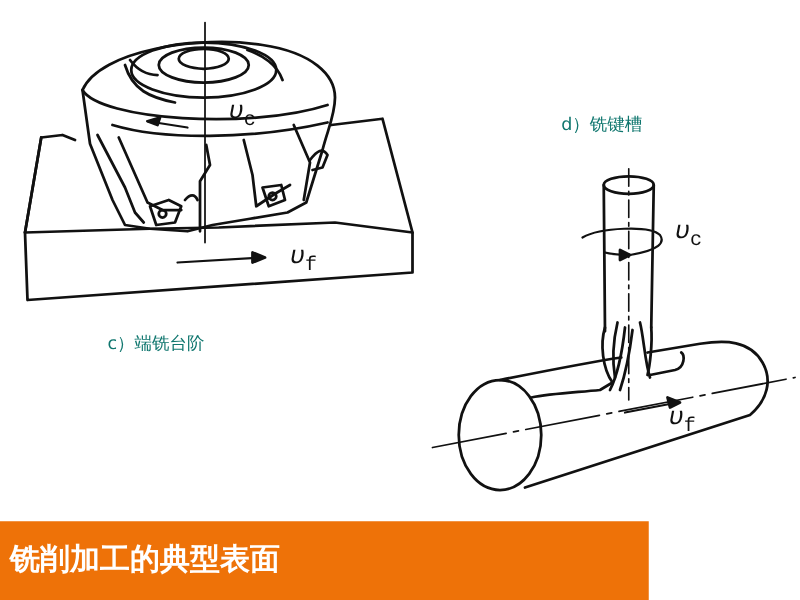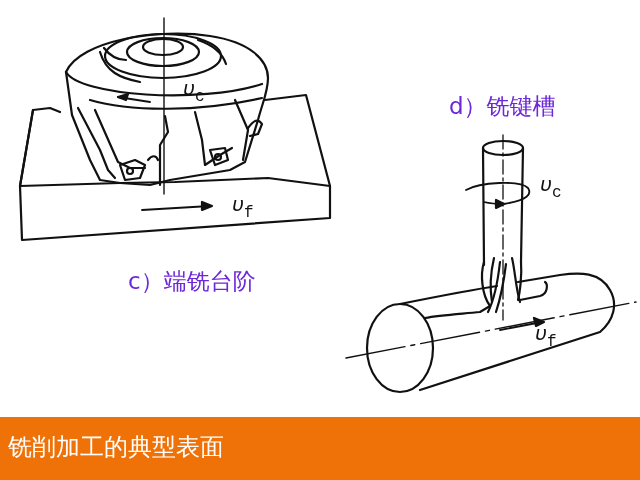--- a/index.html
+++ b/index.html
@@ -3,33 +3,34 @@
   <meta charset="utf-8">
   <style>
     html, body { margin: 0; padding: 0; }
     body {
       width: 640px; height: 480px; position: relative; overflow: hidden;
       background: #ffffff;
       font-family: "DejaVu Sans", "Liberation Sans", sans-serif;
     }
     .canvas { position: absolute; left: 0; top: 0; width: 640px; height: 480px; }
     .caption {
-      position: absolute; font-size: 23px; color: #6d28d9; white-space: nowrap;
+      position: absolute; font-size: 14px; color: #0f766e; white-space: nowrap;
       font-family: "DejaVu Sans", sans-serif;
     }
-    .caption-c { left: 86px; top: 266px; margin-left: 42px; }
+    .caption-c { left: 86px; top: 266px; }
     .caption-d { left: 449px; top: 91px; }
     .sym {
       position: absolute; font-family: Liberation Mono, monospace; font-style: italic;
       color: #111; font-size: 20px; line-height: 1;
     }
     .sym sub { font-style: normal; font-size: 16px; vertical-align: -6px; }
     .footer-bar {
-      position: absolute; left: 0; top: 417px; width: 640px; height: 63px;
+      position: absolute; left: 0; top: 417px; width: 519px; height: 63px;
       background: #EE7208;
+      font-weight: bold;
     }
     .footer-title {
       position: absolute; left: 8px; top: 14px;
       color: #ffffff; font-size: 24px; letter-spacing: 0px;
       font-family: "DejaVu Sans", sans-serif;
     }
   </style>
 </head>
 <body>
 

